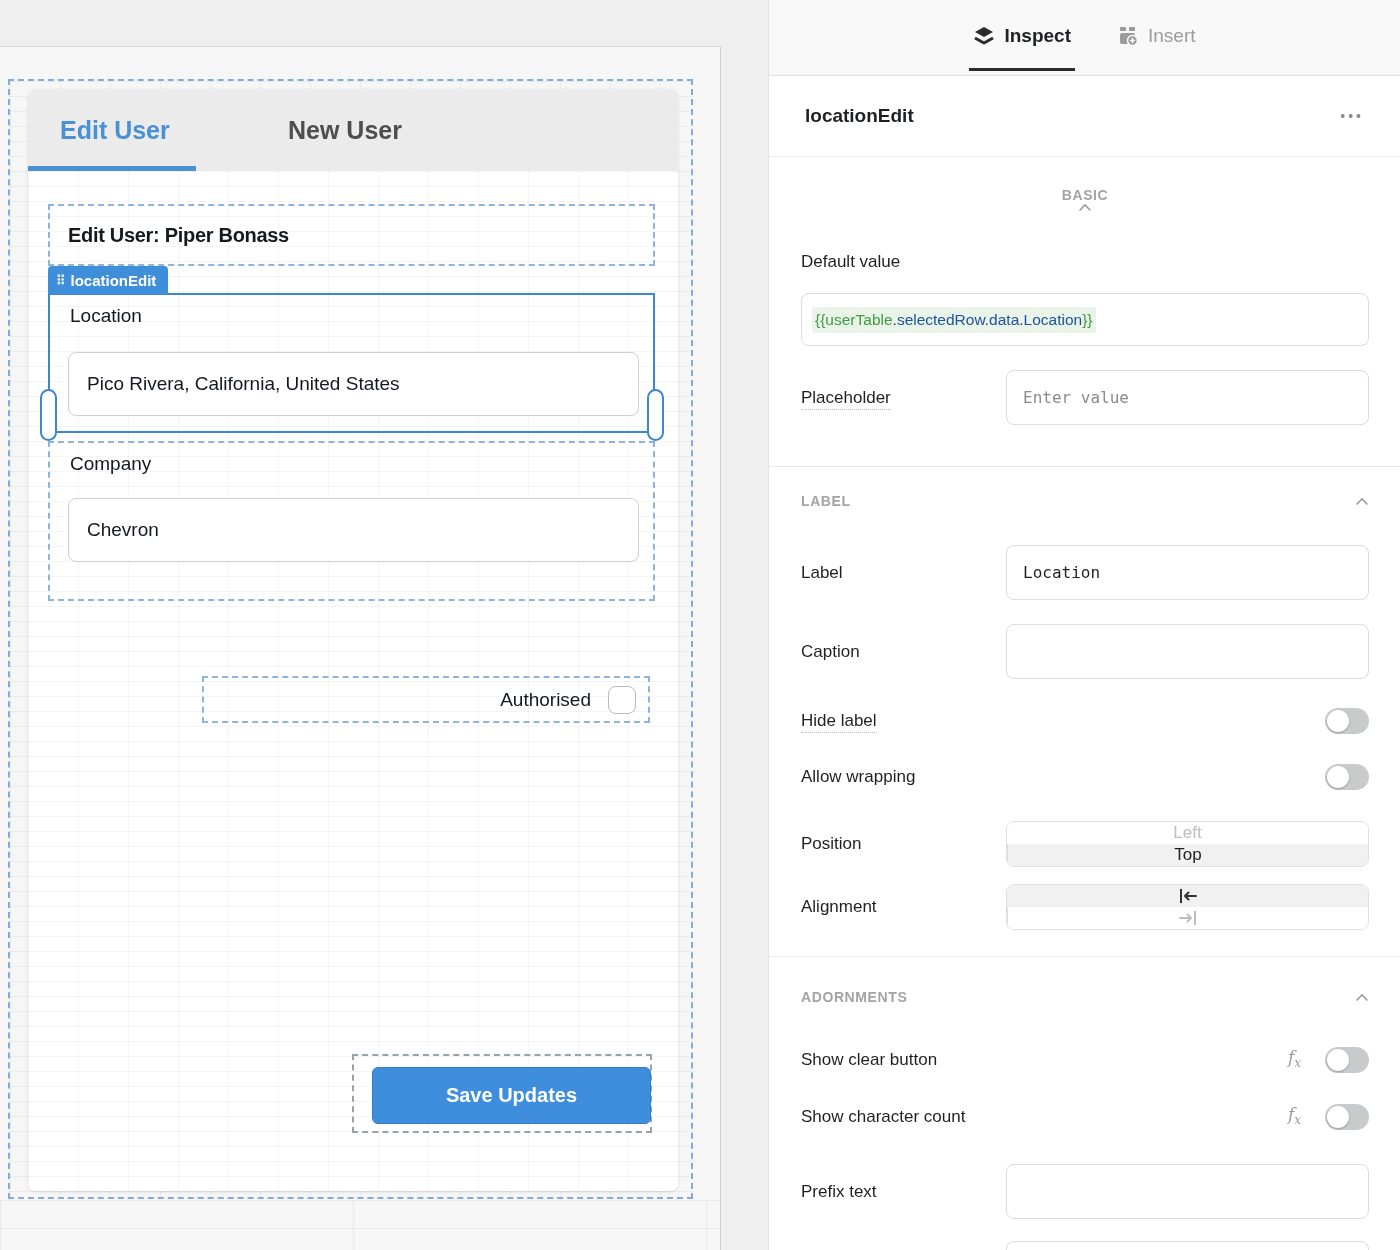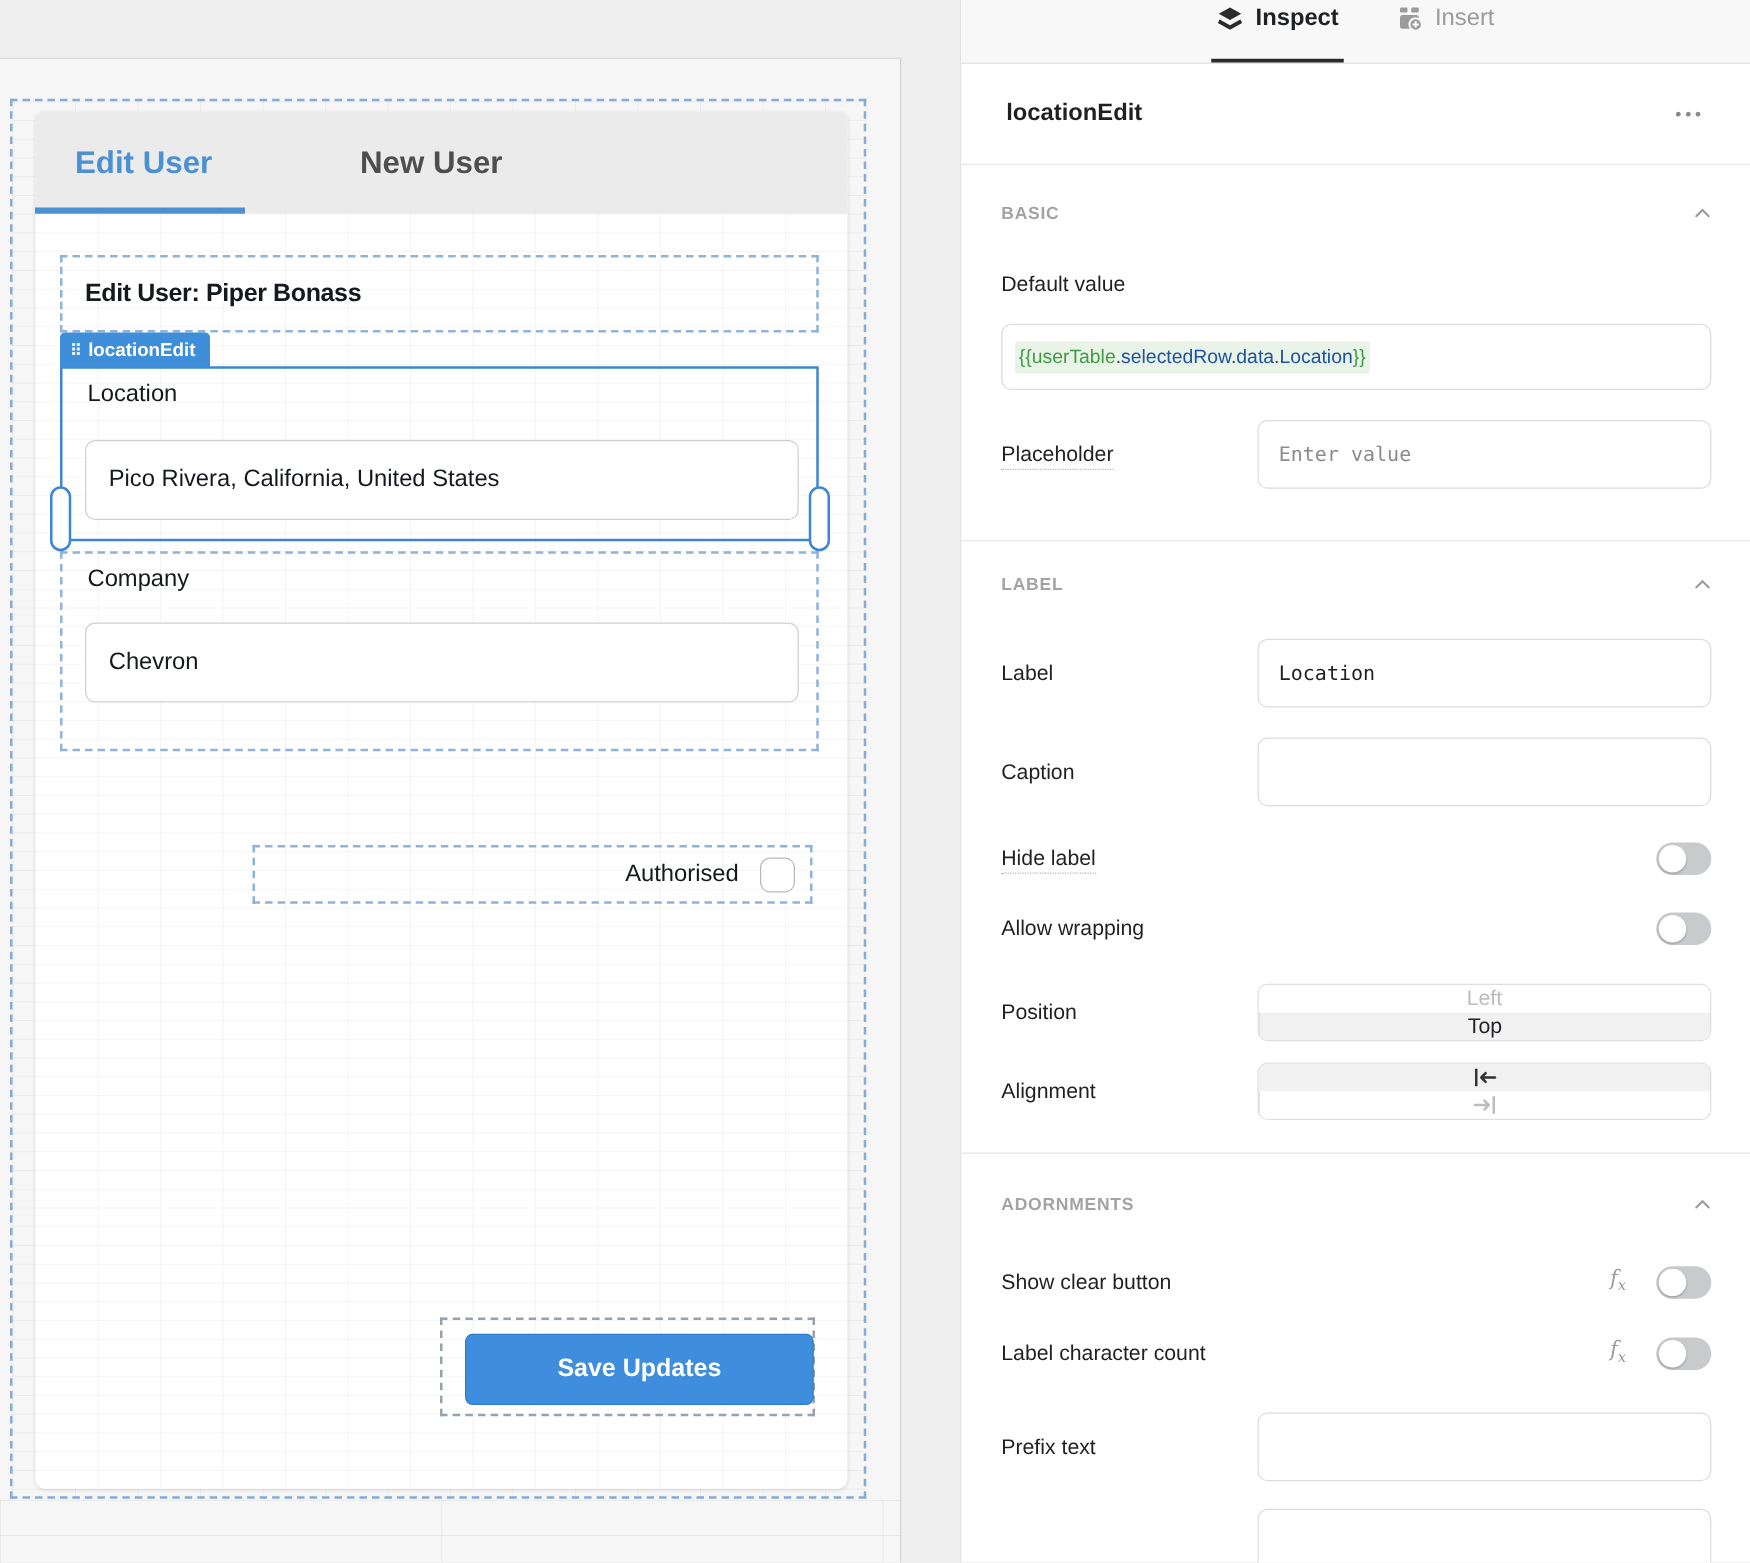--- a/index.html
+++ b/index.html
@@ -58,22 +58,22 @@
   .checkbox { width:28px; height:28px; border:1.5px solid #b6bac0; border-radius:8px; background:#fff; }
 
   .save-box { position:absolute; left:324px; top:883px; width:300px; height:79px; }
   .save-btn { position:absolute; left:18px; top:11px; width:279px; height:57px; background:#3e8edd;
     border:1px solid #2f7dc9; border-radius:6px; display:flex; align-items:center; justify-content:center;
     color:#fff; font-size:20px; font-weight:700; cursor:pointer;text-align:right; }
 
   
   .panel { position:absolute; left:768px; top:0; width:632px; height:1250px;
     background:#fff; border-left:1px solid #e2e2e2; }
-  .tabbar { height:51px; background:#f8f8f8; border-bottom:1px solid #e0e0e0;
-    display:flex; align-items:flex-end; justify-content:center; gap:46px; }
+  .tabbar { height:76px; background:#f8f8f8; border-bottom:1px solid #e0e0e0;
+    display:flex; align-items:flex-start; justify-content:center; gap:46px; }
   .ptab { position:relative; height:71px; display:flex; align-items:center; gap:9px;
     font-size:19px; cursor:pointer; }
   .ptab.active { color:#1f2023; font-weight:600; }
   .ptab.inactive { color:#9b9b9b; font-weight:500; }
   .ptab.active:after { content:""; position:absolute; left:-4px; right:-4px; bottom:0; height:3px; background:#2b2b2b; }
 
   .comp-header { height:81px; display:flex; align-items:center; justify-content:space-between;
     padding:0 36px; border-bottom:1px solid #e8e8e8; }
   .comp-name { font-size:19px; font-weight:700; color:#1f2023; }
   .more-dots { color:#8a8a8a; font-size:14px; letter-spacing:3px; cursor:pointer; }
@@ -186,21 +186,21 @@
       <span>Insert</span>
     </div>
   </div>
 
   <div class="comp-header">
     <span class="comp-name">locationEdit</span>
     <span class="more-dots">•••</span>
   </div>
 
   <div class="section">
-    <div class="sec-title-row" style="margin-top:30px;">
+    <div class="sec-title-row" style="margin-top:30px;flex-direction:column;">
       <span class="sec-title">BASIC</span>
       <svg class="chev" width="14" height="9" viewBox="0 0 14 9">
         <path d="M2 7 L7 2 L12 7" stroke="#9a9a9a" stroke-width="1.6" fill="none" stroke-linecap="round"></path>
       </svg>
     </div>
 
     <div class="row-label" style="margin-top:40px;">Default value</div>
     <div class="code-box" style="margin-top:21px;">
       <span class="code-hl"><span style="color: rgb(63, 155, 69);">{{userTable</span><span style="color: rgb(60, 64, 67);">.</span><span style="color: rgb(29, 83, 160);">selectedRow</span><span style="color: rgb(60, 64, 67);">.</span><span style="color: rgb(29, 83, 160);">data</span><span style="color: rgb(60, 64, 67);">.</span><span style="color: rgb(29, 83, 160);">Location</span><span style="color: rgb(63, 155, 69);">}}</span></span>
     </div>
@@ -306,21 +306,21 @@
       <span class="row-label" style="flex:1;">Show clear button</span>
       <div class="control-right" style="flex:0 0 auto;">
         <span class="fx"><i>f</i><sub>x</sub></span>
         <div class="toggle">
             <div class="knob"></div>
           </div>
       </div>
     </div>
 
     <div class="row" style="margin-top:31px;">
-      <span class="row-label" style="flex:1;">Label character count</span>
+      <span class="row-label" style="flex:1;">Show character count</span>
       <div class="control-right" style="flex:0 0 auto;">
         <span class="fx"><i>f</i><sub>x</sub></span>
         <div class="toggle">
             <div class="knob"></div>
           </div>
       </div>
     </div>
 
     <div class="row" style="margin-top:34px;">
       <span class="row-label">Prefix text</span>

